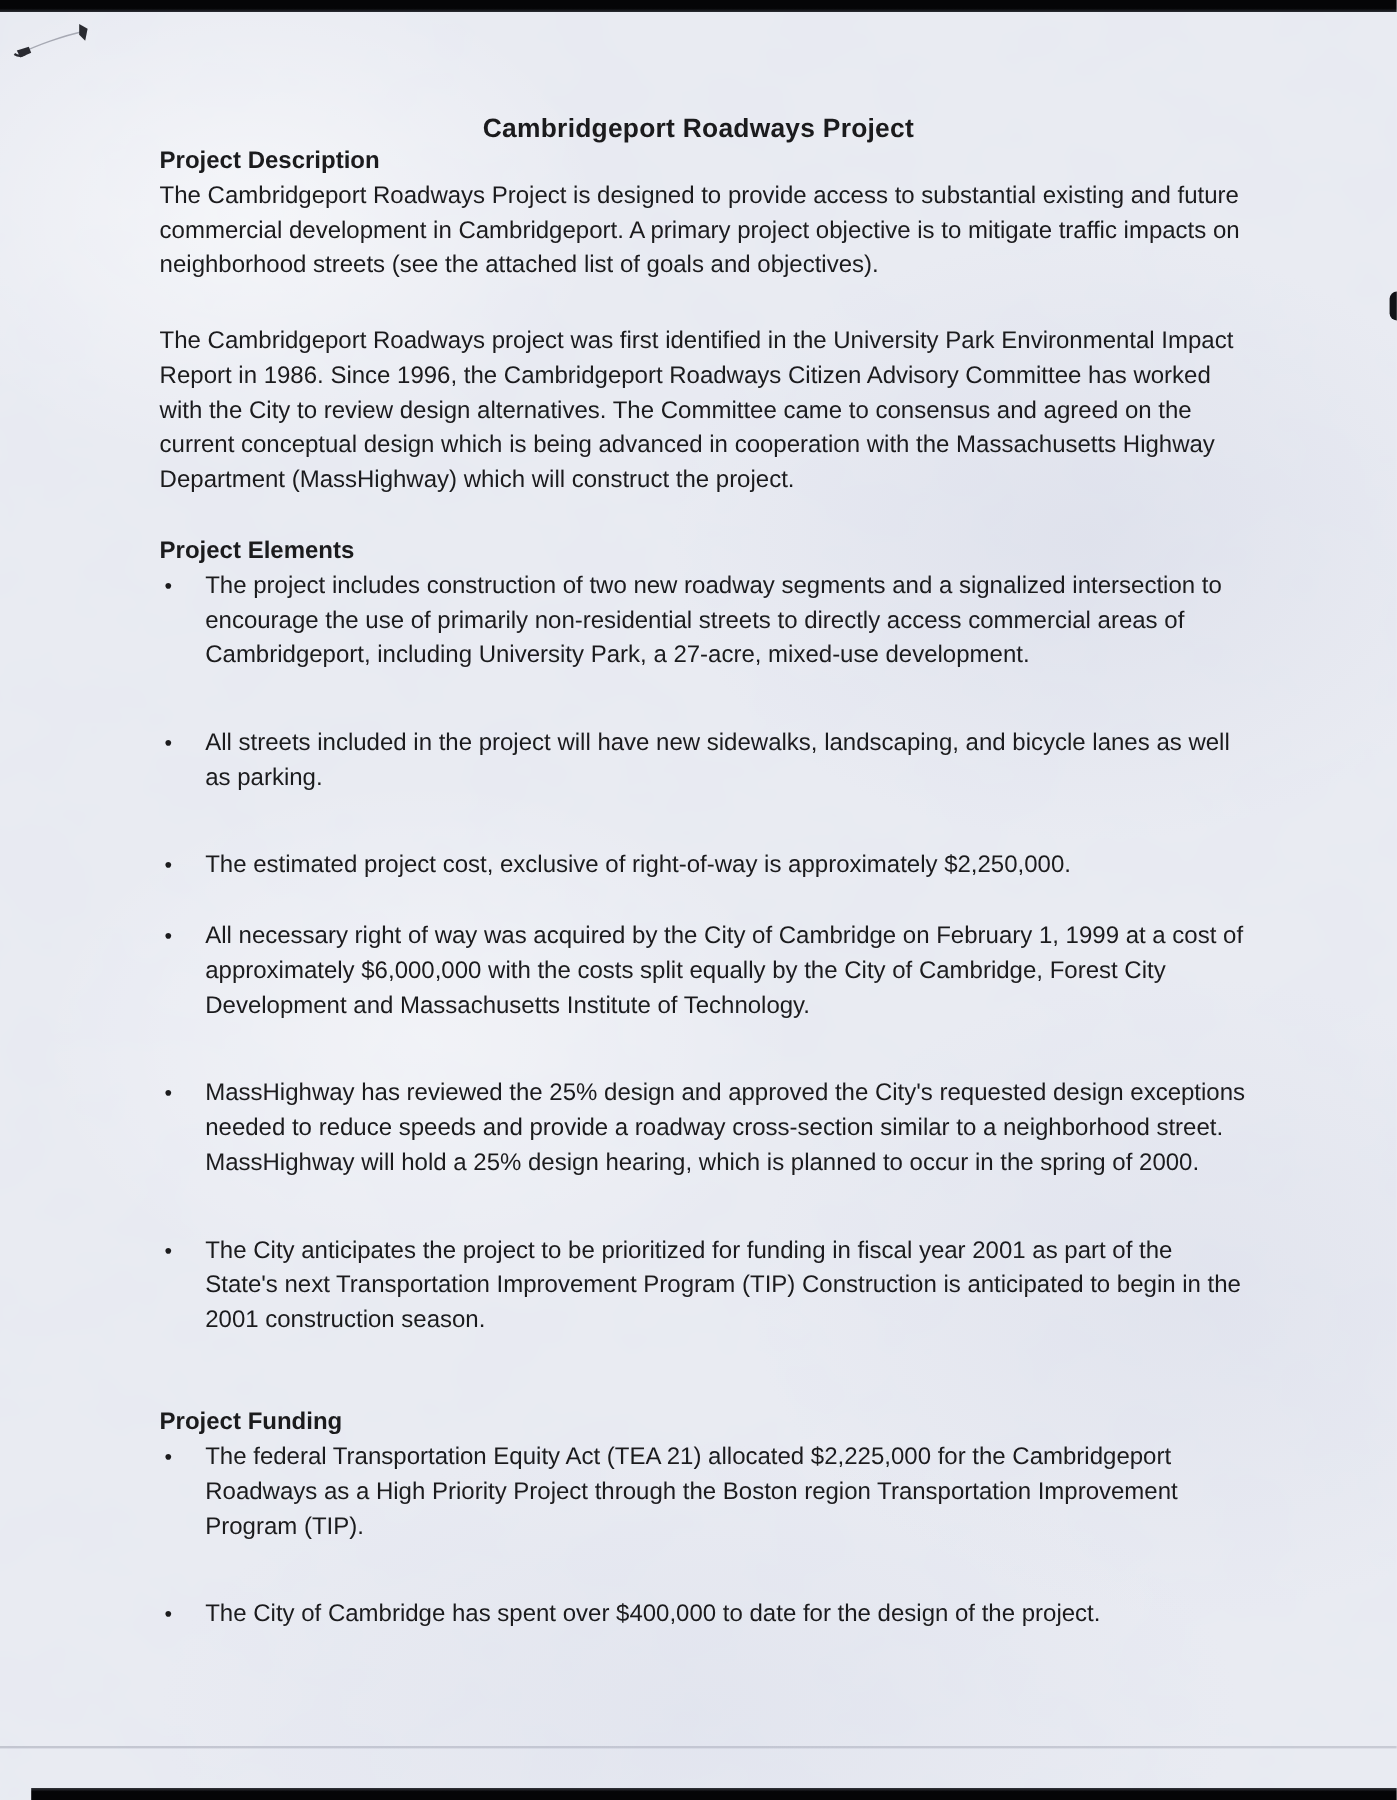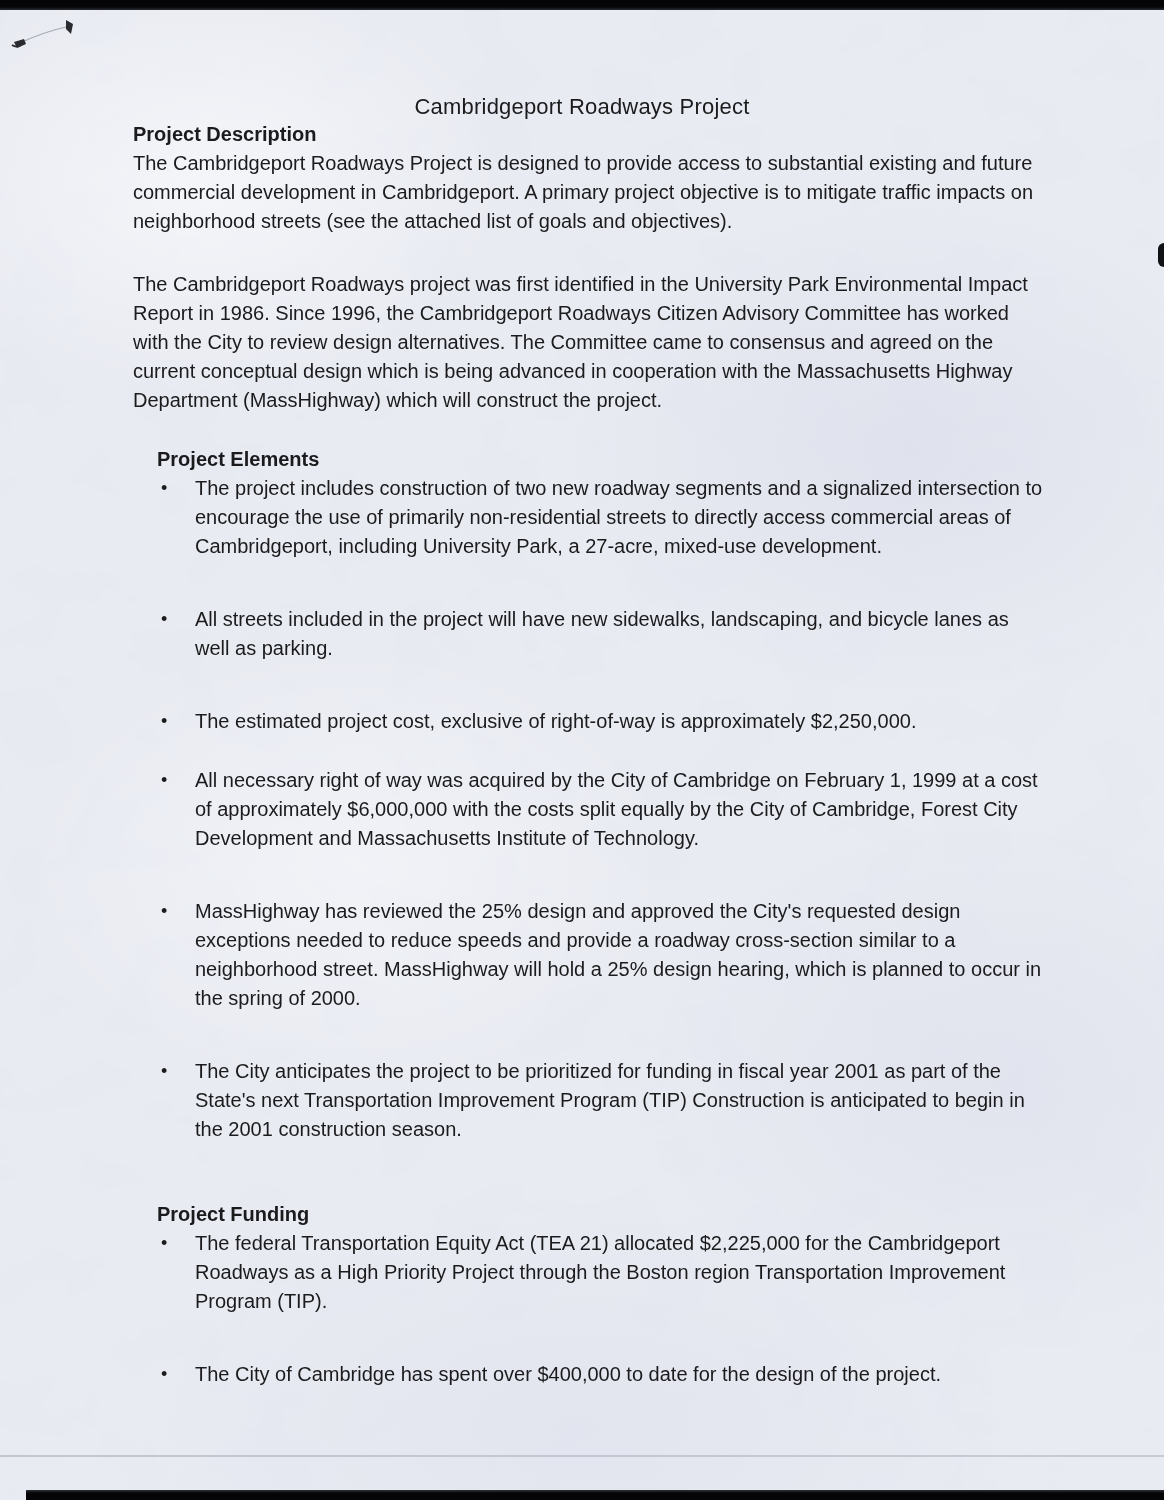--- a/index.html
+++ b/index.html
@@ -72,21 +72,21 @@
 
   
   .doc {
     position: relative;
     z-index: 1;
     padding-top: 94px;
   }
   .title-block { text-align: center; }
   .doc-title {
     font-size: 22px;
-    font-weight: normal;
+    font-weight: bold;
     letter-spacing: 0.2px;
     line-height: 26px;
   }
   .doc-date {
     font-size: 20px;
     line-height: 26px;
   }
   .body-col {
     margin-left: 133px;
     width: 910px;
@@ -117,21 +117,21 @@
   .bullet-dot {
     flex: 0 0 34px;
     font-size: 18px;
     line-height: 29px;
     padding-left: 4px;
   }
   .bullet-text {
     flex: 1;
     max-width: 876px;
   }
-  .section { margin-top: 30px; margin-left: 24px; }
+  .section { margin-top: 30px; }
 </style>
 </head>
 <body>
 
 <svg class="texture-svg" width="1164" height="1500" xmlns="http://www.w3.org/2000/svg">
   <filter id="paperNoise">
     <feTurbulence type="fractalNoise" baseFrequency="0.013 0.016" numOctaves="3" seed="11" result="n"></feTurbulence>
     <feColorMatrix in="n" type="matrix" values="0 0 0 0 0.78  0 0 0 0 0.80  0 0 0 0 0.88  0 0 0 0.22 0"></feColorMatrix>
   </filter>
   <rect width="1164" height="1500" filter="url(#paperNoise)"></rect>

